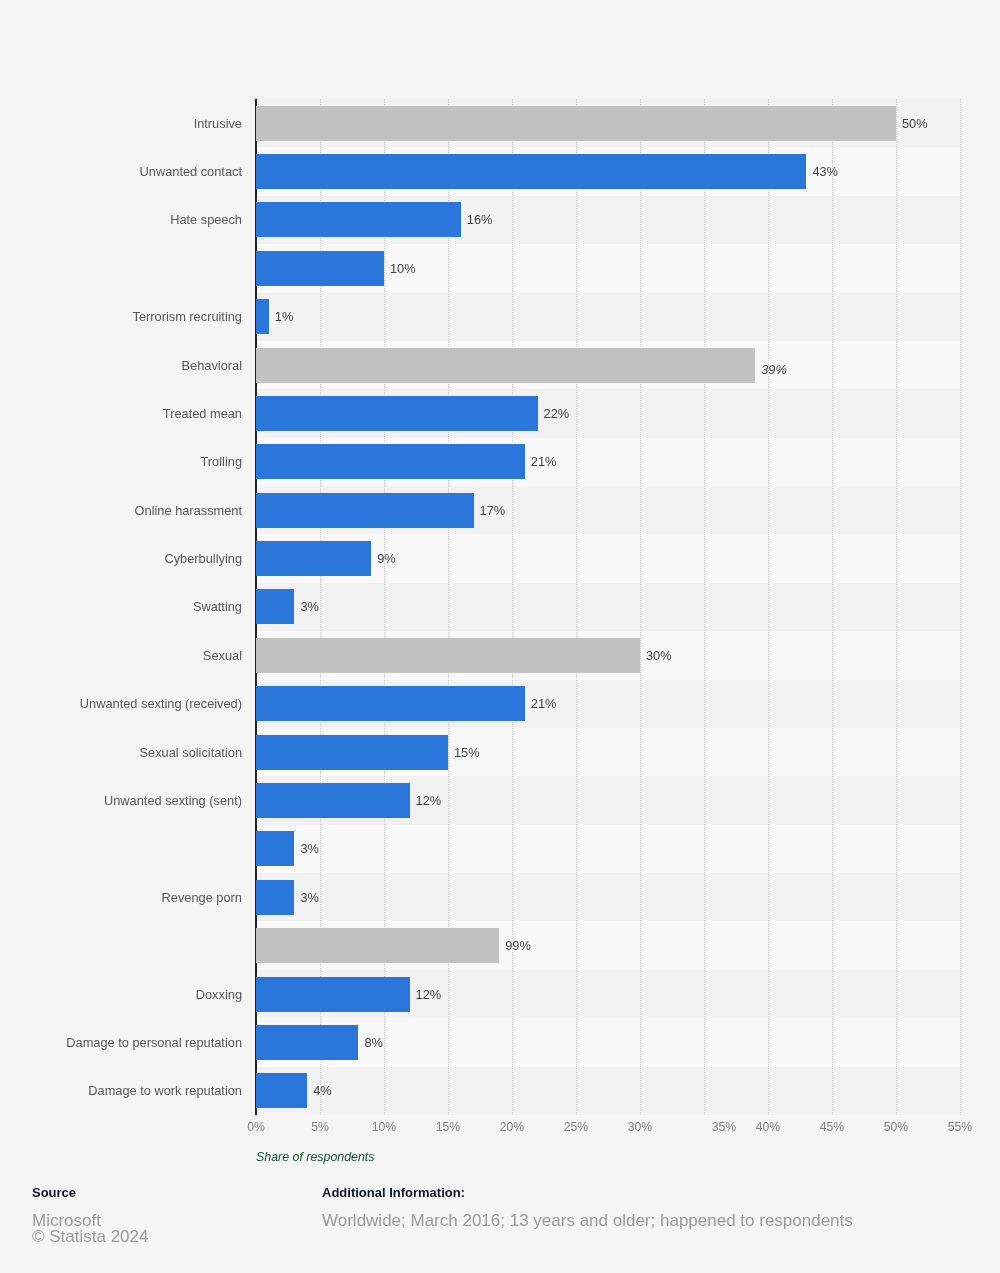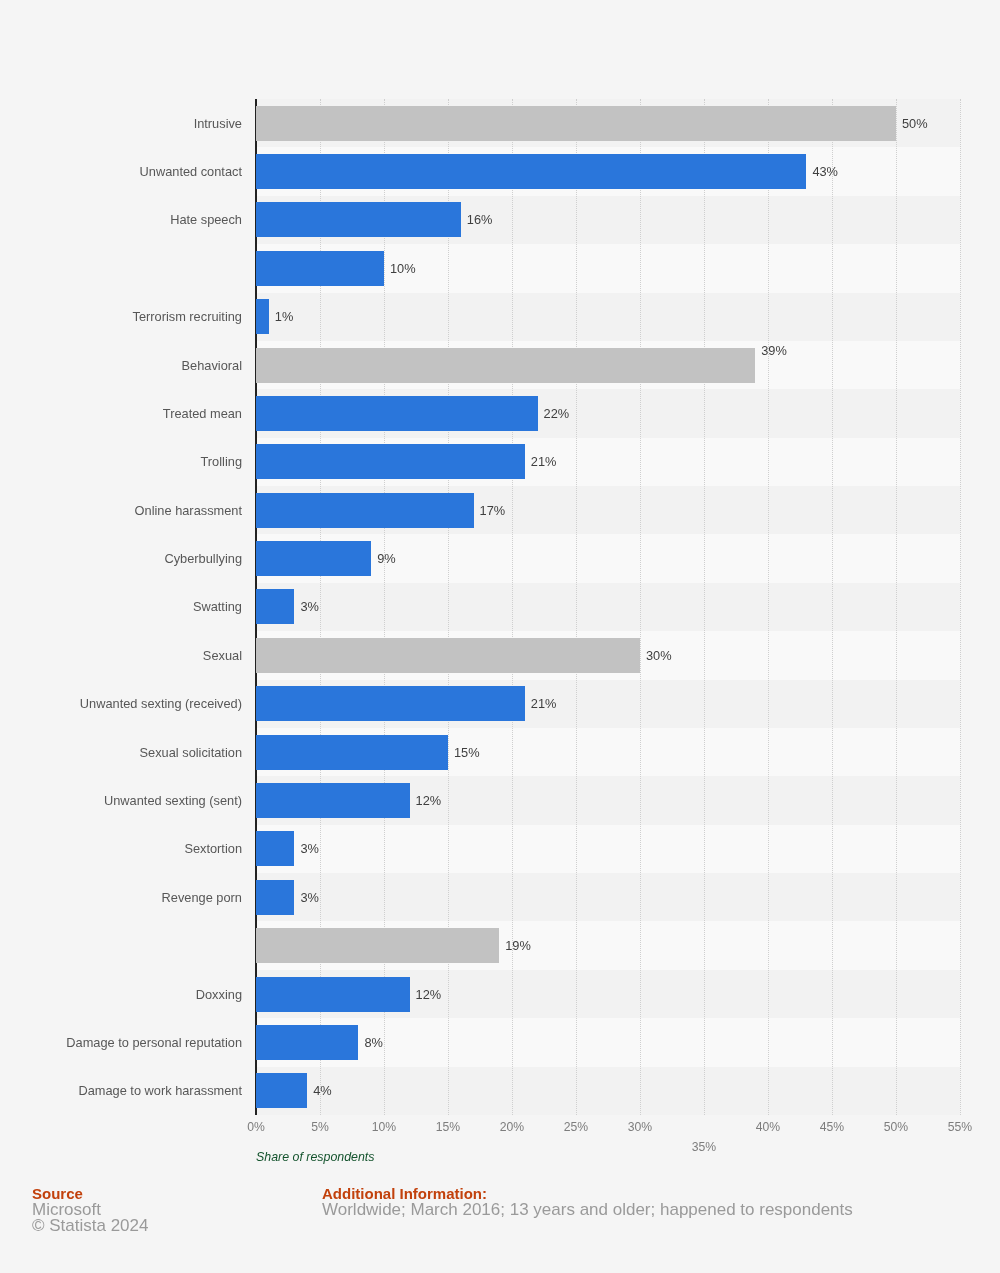--- a/index.html
+++ b/index.html
@@ -139,24 +139,24 @@
     color: #14532d;
     font-style: italic;
   }
 
   
   #footer { position: absolute; left: 0; top: 1185px; width: 1000px; height: 88px; }
   .foot-col { position: absolute; top: 0; }
   #foot-source   { left: 32px; }
   #foot-addinfo  { left: 322px; }
   .foot-head {
-    font-size: 15px;
+    font-size: 13px;
     font-weight: bold;
-    color: #c2410c;
-    margin-bottom: 0;
+    color: #0f172a;
+    margin-bottom: 13px;
   }
   .foot-line {
     font-size: 17px;
     color: #9a9a9a;
     line-height: 16px;
   }
 </style>
 </head>
 <body>
 
@@ -171,25 +171,24 @@
       <div class="cat-label" style="top: 248.59px;">Behavioral</div>
       <div class="cat-label" style="top: 296.97px;">Treated mean</div>
       <div class="cat-label" style="top: 345.35px; text-align: right;">Trolling</div>
       <div class="cat-label" style="top: 393.73px;">Online harassment</div>
       <div class="cat-label" style="top: 442.11px;">Cyberbullying</div>
       <div class="cat-label" style="top: 490.49px;">Swatting</div>
       <div class="cat-label" style="top: 538.87px;">Sexual</div>
       <div class="cat-label" style="top: 587.25px;">Unwanted sexting (received)</div>
       <div class="cat-label" style="top: 635.63px;">Sexual solicitation</div>
       <div class="cat-label" style="top: 684.01px;">Unwanted sexting (sent)</div>
-      <div class="cat-label" style="top: 732.39px;">Sextortion</div>
       <div class="cat-label" style="top: 780.77px;">Revenge porn</div>
       <div class="cat-label" style="top: 877.53px;">Doxxing</div>
       <div class="cat-label" style="top: 925.91px;">Damage to personal reputation</div>
-      <div class="cat-label" style="top: 974.29px;">Damage to work harassment</div>
+      <div class="cat-label" style="top: 974.29px;">Damage to work reputation</div>
     </div>
 
   <div id="plot">
     <div id="bands">
         <div class="rowband odd" style="top: 0px;"></div>
         <div class="rowband even" style="top: 48.38px;"></div>
         <div class="rowband odd" style="top: 96.76px;"></div>
         <div class="rowband even" style="top: 145.14px;"></div>
         <div class="rowband odd" style="top: 193.52px;"></div>
         <div class="rowband even" style="top: 241.9px;"></div>
@@ -228,21 +227,21 @@
         <div class="bar-value" style="top: 6.69px; left: 646px;">50%</div>
         <div class="bar blue" title="Unwanted contact: 43%" style="top: 55.07px; left: 0px; width: 550.4px;"></div>
         <div class="bar-value" style="top: 55.07px; left: 556.4px;">43%</div>
         <div class="bar blue" title="Hate speech: 16%" style="top: 103.45px; left: 0px; width: 204.8px;"></div>
         <div class="bar-value" style="top: 103.45px; left: 210.8px;">16%</div>
         <div class="bar blue" title="Discrimination: 10%" style="top: 151.83px; left: 0px; width: 128px;"></div>
         <div class="bar-value" style="top: 151.83px; left: 134px;">10%</div>
         <div class="bar blue" title="Terrorism recruiting: 1%" style="top: 200.21px; left: 0px; width: 12.8px;"></div>
         <div class="bar-value" style="top: 200.21px; left: 18.8px;">1%</div>
         <div class="bar grey" title="Behavioral: 39%" style="top: 248.59px; left: 0px; width: 499.2px;"></div>
-        <div class="bar-value" style="top: 234px; left: 505.2px;">39%</div>
+        <div class="bar-value" style="top: 253px; left: 505.2px; font-style: italic;">39%</div>
         <div class="bar blue" title="Treated mean: 22%" style="top: 296.97px; left: 0px; width: 281.6px;"></div>
         <div class="bar-value" style="top: 296.97px; left: 287.6px;">22%</div>
         <div class="bar blue" title="Trolling: 21%" style="top: 345.35px; left: 0px; width: 268.8px;"></div>
         <div class="bar-value" style="top: 345.35px; left: 274.8px;">21%</div>
         <div class="bar blue" title="Online harassment: 17%" style="top: 393.73px; left: 0px; width: 217.6px;"></div>
         <div class="bar-value" style="top: 393.73px; left: 223.6px;">17%</div>
         <div class="bar blue" title="Cyberbullying: 9%" style="top: 442.11px; left: 0px; width: 115.2px;"></div>
         <div class="bar-value" style="top: 442.11px; left: 121.2px;">9%</div>
         <div class="bar blue" title="Swatting: 3%" style="top: 490.49px; left: 0px; width: 38.4px;"></div>
         <div class="bar-value" style="top: 490.49px; left: 44.4px;">3%</div>
@@ -252,39 +251,39 @@
         <div class="bar-value" style="top: 587.25px; left: 274.8px;">21%</div>
         <div class="bar blue" title="Sexual solicitation: 15%" style="top: 635.63px; left: 0px; width: 192px;"></div>
         <div class="bar-value" style="top: 635.63px; left: 198px;">15%</div>
         <div class="bar blue" title="Unwanted sexting (sent): 12%" style="top: 684.01px; left: 0px; width: 153.6px;"></div>
         <div class="bar-value" style="top: 684.01px; left: 159.6px;">12%</div>
         <div class="bar blue" title="Sextortion: 3%" style="top: 732.39px; left: 0px; width: 38.4px;"></div>
         <div class="bar-value" style="top: 732.39px; left: 44.4px;">3%</div>
         <div class="bar blue" title="Revenge porn: 3%" style="top: 780.77px; left: 0px; width: 38.4px;"></div>
         <div class="bar-value" style="top: 780.77px; left: 44.4px;">3%</div>
         <div class="bar grey" title="Reputational: 19%" style="top: 829.15px; left: 0px; width: 243.2px;"></div>
-        <div class="bar-value" style="top: 829.15px; left: 249.2px;">19%</div>
+        <div class="bar-value" style="top: 829.15px; left: 249.2px;">99%</div>
         <div class="bar blue" title="Doxxing: 12%" style="top: 877.53px; left: 0px; width: 153.6px;"></div>
         <div class="bar-value" style="top: 877.53px; left: 159.6px;">12%</div>
         <div class="bar blue" title="Damage to personal reputation: 8%" style="top: 925.91px; left: 0px; width: 102.4px;"></div>
         <div class="bar-value" style="top: 925.91px; left: 108.4px;">8%</div>
         <div class="bar blue" title="Damage to work reputation: 4%" style="top: 974.29px; left: 0px; width: 51.2px;"></div>
         <div class="bar-value" style="top: 974.29px; left: 57.2px;">4%</div>
       </div>
   </div>
 
   <div id="x-ticks">
       <div class="xtick" style="left: 0px;">0%</div>
       <div class="xtick" style="left: 64px;">5%</div>
       <div class="xtick" style="left: 128px;">10%</div>
       <div class="xtick" style="left: 192px;">15%</div>
       <div class="xtick" style="left: 256px;">20%</div>
       <div class="xtick" style="left: 320px;">25%</div>
       <div class="xtick" style="left: 384px;">30%</div>
-      <div class="xtick" style="left: 448px; margin-top: 20px;">35%</div>
+      <div class="xtick" style="left: 468px;">35%</div>
       <div class="xtick" style="left: 512px;">40%</div>
       <div class="xtick" style="left: 576px;">45%</div>
       <div class="xtick" style="left: 640px;">50%</div>
       <div class="xtick" style="left: 704px;">55%</div>
     </div>
   <div id="x-axis-title">Share of respondents</div>
 
   <div id="footer">
     <div class="foot-col" id="foot-source">
       <div class="foot-head">Source</div>

